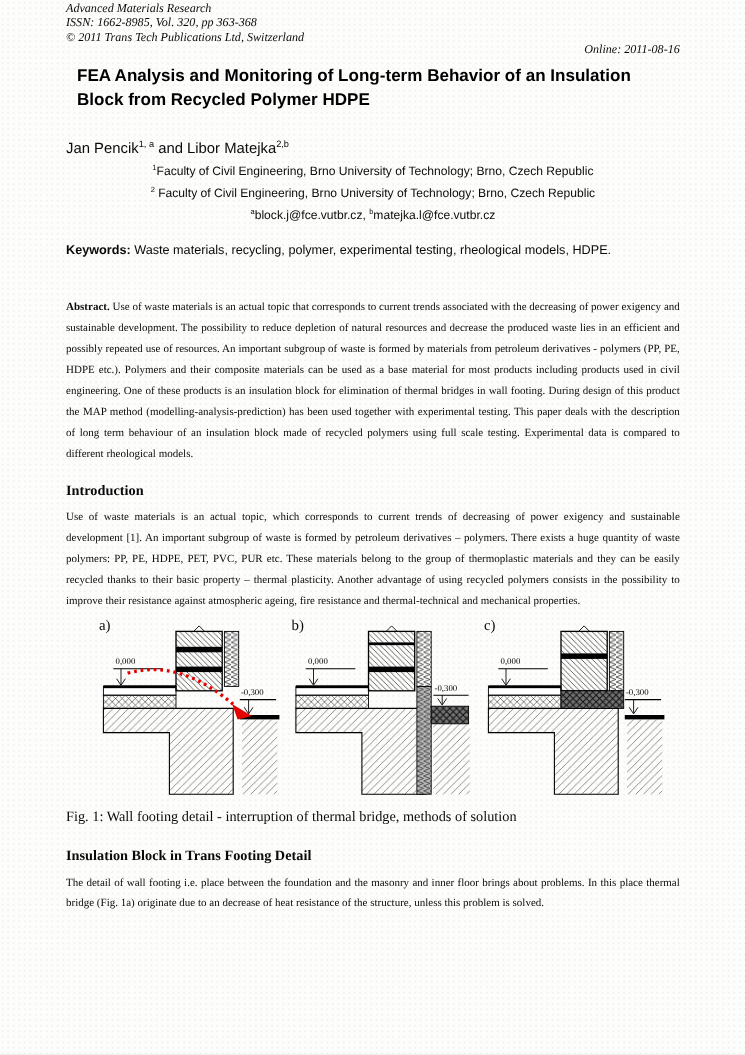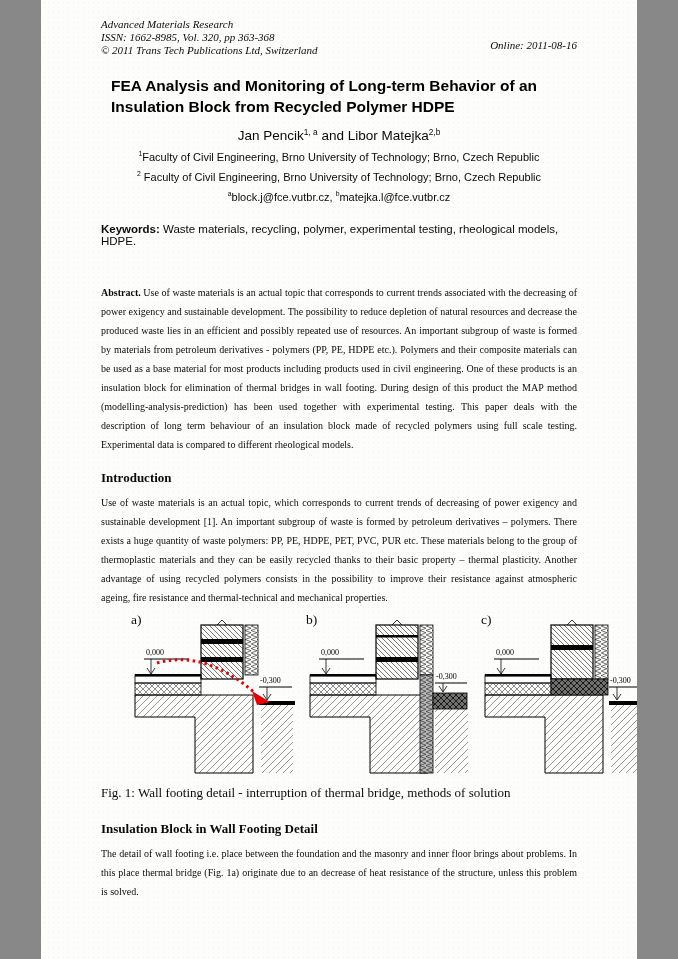--- a/index.html
+++ b/index.html
@@ -1,32 +1,32 @@
 <!DOCTYPE html>
 <html><head>
 <meta charset="utf-8">
 <style>
   html,body { margin:0; padding:0; background:#888; }
   .page {
-    width:596px; height:959px; box-sizing:border-box;
+    width:678px; height:959px; box-sizing:border-box;
     margin:0 auto; position:relative; overflow:hidden;
-    padding:18px 60px 0 60px;
+    padding:2px 60px 0 60px;
     background-color:#fdfdfc;
     background-image:radial-gradient(circle, rgba(60,60,60,0.06) 0.6px, transparent 0.7px);
     background-size:5px 5px;
     font-family:"Liberation Serif", serif; color:#0a0a0a;
   }
   .pub-header { font-style:italic; font-size:11px; line-height:1.17; }
   .pub-header div { white-space:nowrap; }
   .online-date { position:absolute; top:15px; right:60px; font-style:italic; font-size:11px;margin-top:24px; }
   h1.title {
     font-family:"Liberation Sans", sans-serif; font-size:15.5px; font-weight:bold;
     text-align:left; margin:18px 10px 0 10px; line-height:1.38; color:#000;
   }
-  .authors { font-family:"Liberation Sans", sans-serif; font-size:13.5px; text-align:center; margin-top:11px; }
+  .authors { font-family:"Liberation Sans", sans-serif; font-size:13.5px; text-align:left; margin-top:26px; }
   .affil, .emails { font-family:"Liberation Sans", sans-serif; font-size:11px; text-align:center; margin-top:8px; }
   sup { font-size:62%; vertical-align:super; line-height:0; }
   .keywords { font-family:"Liberation Sans", sans-serif; font-size:11.5px; margin:20px 0 0 0; }
   .keywords b { font-weight:bold; }
   .body-text { font-size:10px; line-height:19px; text-align:justify; margin:0; }
   .abstract { margin-top:36px; }
   h2.sect { font-size:13px; font-weight:bold; margin:16px 0 7px 0; }
   h2.sect2 { font-size:13px; font-weight:bold; margin:20px 0 7px 0; }
   figure.fig { margin:10px 0 0 0; }
   .diagrams { display:flex; gap:10px; margin-left:30px; }
@@ -179,16 +179,16 @@
           <line x1="128" y1="70" x2="161" y2="70" stroke="#000" stroke-width="1"></line>
           <line x1="136" y1="70" x2="136" y2="82" stroke="#000" stroke-width="0.8"></line>
           <path d="M132,77 L136,83 L140,77" fill="none" stroke="#000" stroke-width="0.8"></path>
         </svg>
       </div>
 
     </div>
     <figcaption>Fig. 1: Wall footing detail - interruption of thermal bridge, methods of solution</figcaption>
   </figure>
 
-  <h2 class="sect2">Insulation Block in Wall Footing Detail</h2>
+  <h2 class="sect2">Insulation Block in Trans Footing Detail</h2>
   <p class="body-text">The detail of wall footing i.e. place between the foundation and the masonry and inner floor brings about problems. In this place thermal bridge (Fig. 1a) originate due to an decrease of heat resistance of the structure, unless this problem is solved.</p>
 
 </div>
 
 </body></html>

